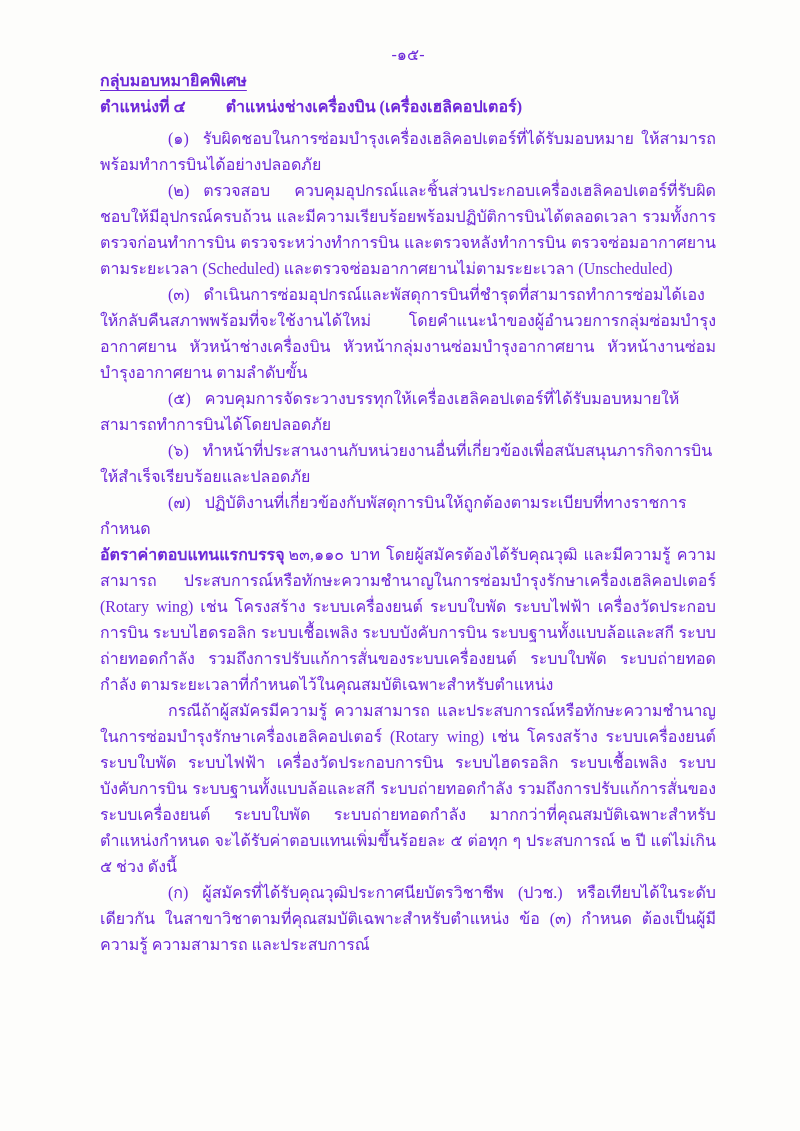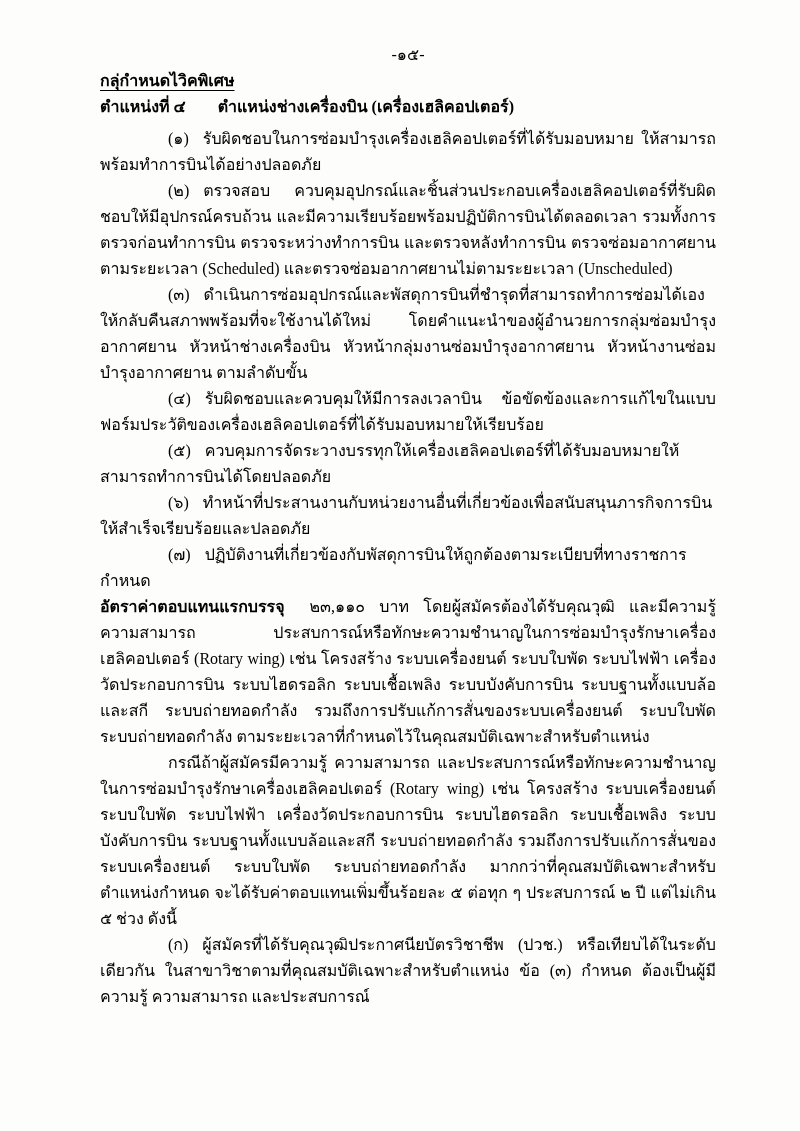--- a/index.html
+++ b/index.html
@@ -7,70 +7,69 @@
     position: relative;
     width: 800px;
     height: 1131px;
     margin: 0 auto;
     background: #fdfdfb;
     box-sizing: border-box;
     padding: 42px 84px 0 100px;
     font-family: "Liberation Serif", "DejaVu Sans", sans-serif;
     font-size: 16px;
     line-height: 26px;
-    color: #000000;
+    color: #6d28d9;
     overflow: hidden;
   }
   .page p, .page h1, .page h2, .page h3 { margin: 0; font-size: 16px; line-height: 26px; }
   .page-number { text-align: center; margin-left: -8px; }
   .group-heading { margin-top: 28px; font-weight: bold; }
   .group-heading span { text-decoration: underline; text-underline-offset: 4px; }
   .position-line { margin-top: 12px; font-weight: bold; }
-  .pos-label { margin-right: 32px; }
+  .pos-label { margin-right: 40px; }
   .job-heading { margin-top: 10px; font-weight: bold; }
   .duties { margin-top: 6px; }
   .para {
     text-indent: 68px;
     text-align: justify;
     overflow-wrap: anywhere;
   }
   .para .num { margin-right: 14px; }
   .flush-para {
     text-indent: 0;
     text-align: justify;
     overflow-wrap: anywhere;
   }
   .salary-para { margin-top: 10px; }
-  .salary-para .bold-lead { font-weight: bold; margin-right: 25px; }
+  .salary-para .bold-lead { font-weight: bold; margin-right: 4px; }
   .exp-heading { margin-top: 12px; font-weight: bold; }
   .footer-line {
     margin-top: 18px;
     text-align: right;
     padding-right: 4px;
   }
 </style>
 </head>
 <body>
 
 <div class="page">
 
   <p class="page-number">-๑๕-</p>
 
-  <h2 class="group-heading"><span>กลุ่กำหนดไวิคพิเศษ</span></h2>
+  <h2 class="group-heading"><span>กลุ่บมอบหมายิคพิเศษ</span></h2>
 
   <p class="position-line">
     <span class="pos-label">ตำแหน่งที่ ๔</span><span>ตำแหน่งช่างเครื่องบิน (เครื่องเฮลิคอปเตอร์)</span>
   </p>
 
 
   <div class="duties">
     <p class="para"><span class="num">(๑)</span><span>รับผิดชอบในการซ่อมบำรุงเครื่องเฮลิคอปเตอร์ที่ได้รับมอบหมาย ให้สามารถพร้อมทำการบินได้อย่างปลอดภัย</span></p>
     <p class="para"><span class="num">(๒)</span><span>ตรวจสอบ ควบคุมอุปกรณ์และชิ้นส่วนประกอบเครื่องเฮลิคอปเตอร์ที่รับผิดชอบให้มีอุปกรณ์ครบถ้วน และมีความเรียบร้อยพร้อมปฏิบัติการบินได้ตลอดเวลา รวมทั้งการตรวจก่อนทำการบิน ตรวจระหว่างทำการบิน และตรวจหลังทำการบิน ตรวจซ่อมอากาศยานตามระยะเวลา (Scheduled) และตรวจซ่อมอากาศยานไม่ตามระยะเวลา (Unscheduled)</span></p>
     <p class="para"><span class="num">(๓)</span><span>ดำเนินการซ่อมอุปกรณ์และพัสดุการบินที่ชำรุดที่สามารถทำการซ่อมได้เองให้กลับคืนสภาพพร้อมที่จะใช้งานได้ใหม่ โดยคำแนะนำของผู้อำนวยการกลุ่มซ่อมบำรุงอากาศยาน หัวหน้าช่างเครื่องบิน หัวหน้ากลุ่มงานซ่อมบำรุงอากาศยาน หัวหน้างานซ่อมบำรุงอากาศยาน ตามลำดับขั้น</span></p>
-    <p class="para"><span class="num">(๔)</span><span>รับผิดชอบและควบคุมให้มีการลงเวลาบิน ข้อขัดข้องและการแก้ไขในแบบฟอร์มประวัติของเครื่องเฮลิคอปเตอร์ที่ได้รับมอบหมายให้เรียบร้อย</span></p>
     <p class="para"><span class="num">(๕)</span><span>ควบคุมการจัดระวางบรรทุกให้เครื่องเฮลิคอปเตอร์ที่ได้รับมอบหมายให้สามารถทำการบินได้โดยปลอดภัย</span></p>
     <p class="para"><span class="num">(๖)</span><span>ทำหน้าที่ประสานงานกับหน่วยงานอื่นที่เกี่ยวข้องเพื่อสนับสนุนภารกิจการบินให้สำเร็จเรียบร้อยและปลอดภัย</span></p>
     <p class="para"><span class="num">(๗)</span><span>ปฏิบัติงานที่เกี่ยวข้องกับพัสดุการบินให้ถูกต้องตามระเบียบที่ทางราชการกำหนด</span></p>
   </div>
 
   <p class="flush-para salary-para">
     <span class="bold-lead">อัตราค่าตอบแทนแรกบรรจุ</span><span>๒๓,๑๑๐ บาท โดยผู้สมัครต้องได้รับคุณวุฒิ และมีความรู้ ความสามารถ ประสบการณ์หรือทักษะความชำนาญในการซ่อมบำรุงรักษาเครื่องเฮลิคอปเตอร์ (Rotary wing) เช่น โครงสร้าง ระบบเครื่องยนต์ ระบบใบพัด ระบบไฟฟ้า เครื่องวัดประกอบการบิน ระบบไฮดรอลิก ระบบเชื้อเพลิง ระบบบังคับการบิน ระบบฐานทั้งแบบล้อและสกี ระบบถ่ายทอดกำลัง รวมถึงการปรับแก้การสั่นของระบบเครื่องยนต์ ระบบใบพัด ระบบถ่ายทอดกำลัง ตามระยะเวลาที่กำหนดไว้ในคุณสมบัติเฉพาะสำหรับตำแหน่ง</span>
   </p>
 
 

